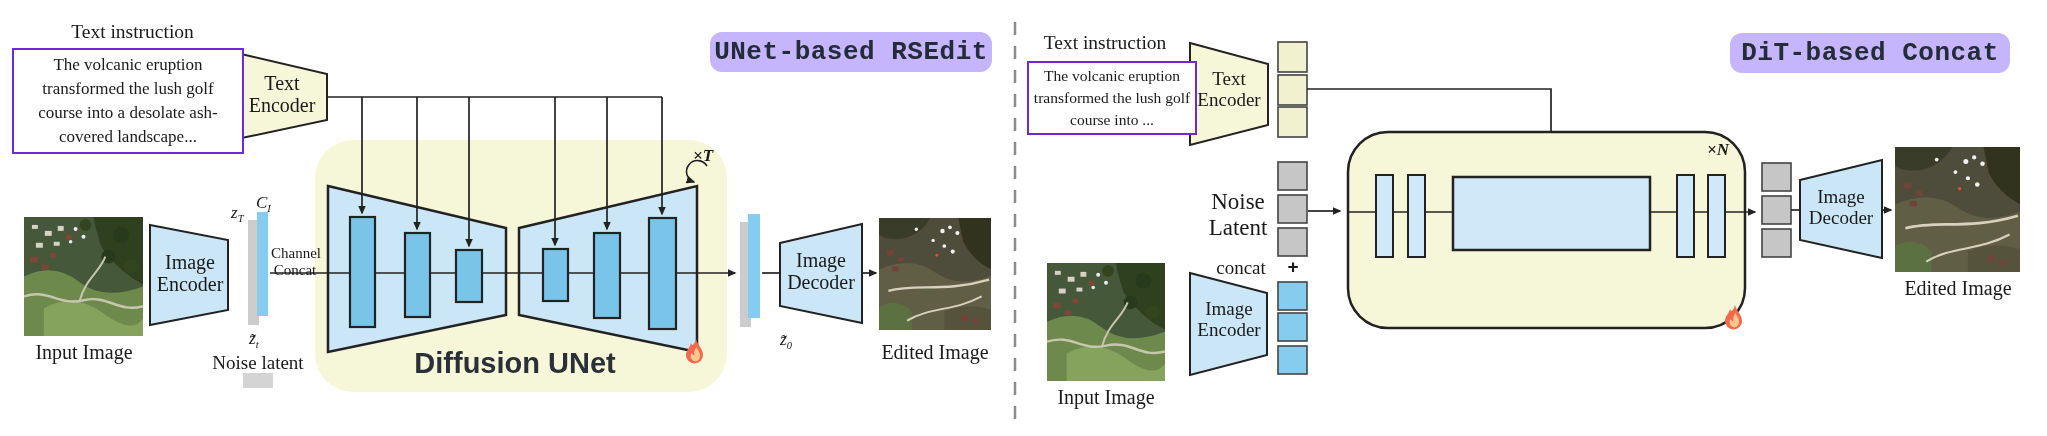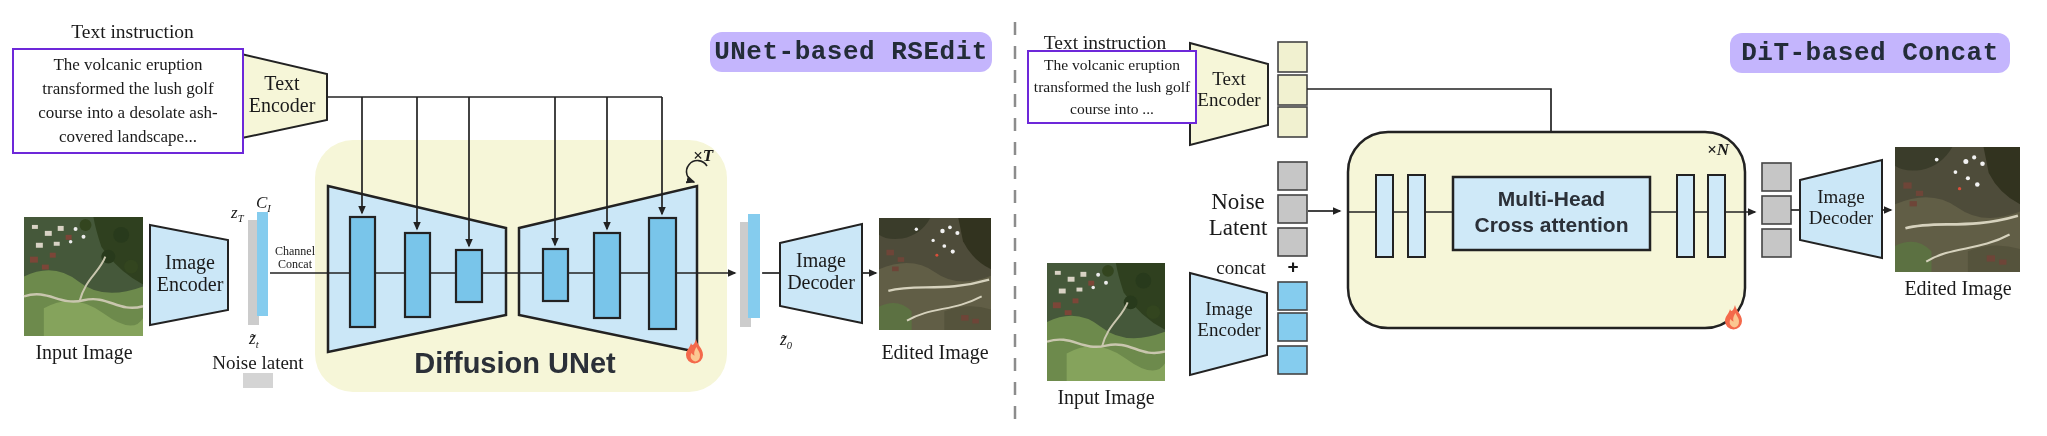--- a/index.html
+++ b/index.html
@@ -11,21 +11,21 @@
   .sans{font-family:"Liberation Sans", sans-serif;}
   .bold{font-weight:bold;}
   .it{font-style:italic;}
   .badge{position:absolute;background:#c4b5fd;border-radius:12px;display:flex;align-items:center;
          justify-content:center;font-family:Liberation Mono, monospace;font-weight:bold;
          font-size:26px;color:#232c38;letter-spacing:0.5px;}
   .ibox{position:absolute;border:2px solid #6d28d9;background:#fff;display:flex;align-items:center;
         justify-content:center;text-align:center;}
   .mlabel{position:absolute;font-style:italic;font-size:17px;}
   .mlabel sub{font-size:62%;font-style:italic;}
-  .small2{font-size:12px;line-height:1.12;}
+  .small2{font-size:15px;line-height:1.12;}
   .biglabel{font-family:"Liberation Sans",sans-serif;font-weight:bold;font-size:29px;color:#2b3038;}
 </style>
 </head>
 <body>
 
 <div class="canvas">
 
 <svg class="layer" width="2047" height="436" viewBox="0 0 2047 436">
   <defs>
     <marker id="arr" markerWidth="9" markerHeight="8" refX="7.5" refY="4" orient="auto" markerUnits="userSpaceOnUse">
@@ -221,44 +221,40 @@
 <div class="mlabel" style="left:768px;top:330px;margin-left:12px;"><span class="it">z̃</span><sub>0</sub></div>
 
 <div class="t ctr" style="left:781px;top:249px;width:80px;font-size:20px;">Image Decoder</div>
 
 <div class="t ctr" style="left:876px;top:341px;width:118px;font-size:20px;">Edited Image</div>
 
 <div class="badge" style="left:710px;top:32px;width:282px;height:40px;">UNet-based RSEdit</div>
 
 <div class="t ctr" style="left:1035px;top:32px;width:140px;font-size:19.5px;">Text instruction</div>
 
-<div class="ibox" style="left:1027px;top:50px;width:158px;height:70px;font-size:15.5px;line-height:1.4;padding:0 4px;">
+<div class="ibox" style="left:1027px;top:61px;width:158px;height:70px;font-size:15.5px;line-height:1.4;padding:0 4px;">
   <span>The volcanic eruption transformed the lush golf course into ...</span>
 </div>
 
 <div class="t ctr" style="left:1191px;top:68px;width:76px;font-size:19px;">Text Encoder</div>
 
 <div class="t ctr" style="left:1208px;top:189px;width:60px;font-size:23px;">
   <div>Noise</div>
   <div>Latent</div>
 </div>
 
 <div class="t ctr" style="left:1210px;top:257px;width:62px;font-size:19px;">concat</div>
 <div class="t ctr sans bold" style="left:1283px;top:256px;width:20px;font-size:19px;">+</div>
 
 <div class="t ctr" style="left:1191px;top:298px;width:76px;font-size:19px;">Image Encoder</div>
 
 <div class="t ctr" style="left:1047px;top:386px;width:118px;font-size:20px;">Input Image</div>
 
 <div class="mlabel bold" style="left:1698px;top:140px;width:40px;text-align:center;"><span>×</span><span class="it">N</span></div>
 
-<div class="t ctr sans bold" style="left:1455px;top:186px;width:193px;font-size:21px;color:#2b3038;line-height:1.25;">
-  <div>Multi-Head</div>
-  <div>Cross attention</div>
-</div>
 
 
 <div class="t ctr" style="left:1801px;top:186px;width:80px;font-size:19px;">Image Decoder</div>
 
 <div class="t ctr" style="left:1894px;top:277px;width:128px;font-size:20px;">Edited Image</div>
 
 <div class="badge" style="left:1730px;top:33px;width:280px;height:40px;">DiT-based Concat</div>
 
 </div>
 

